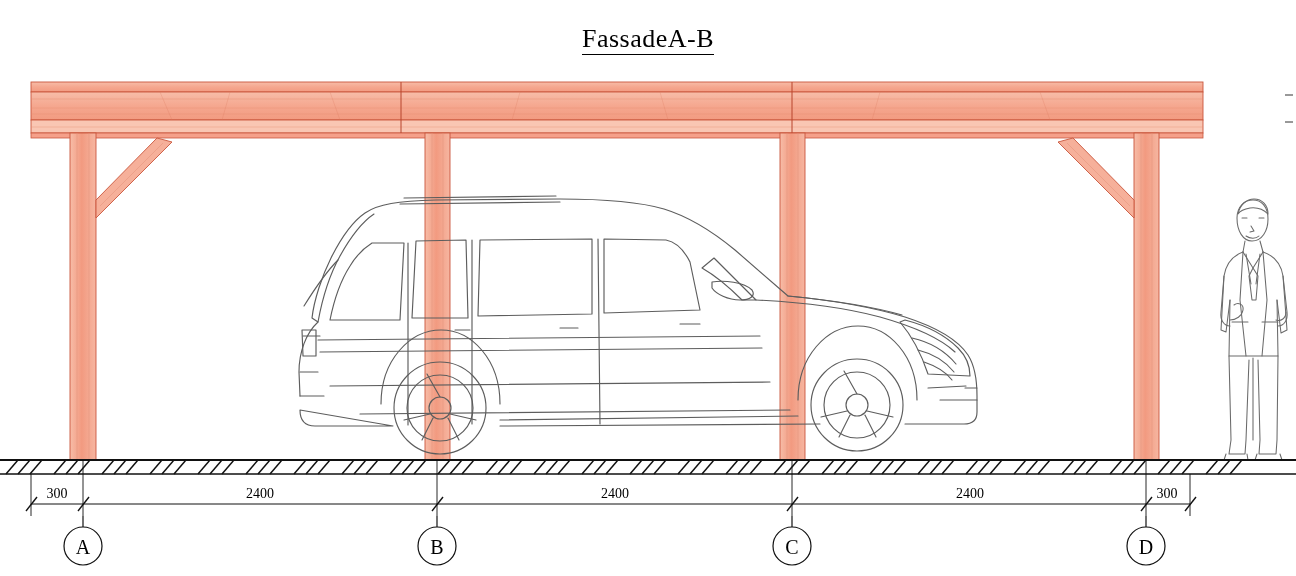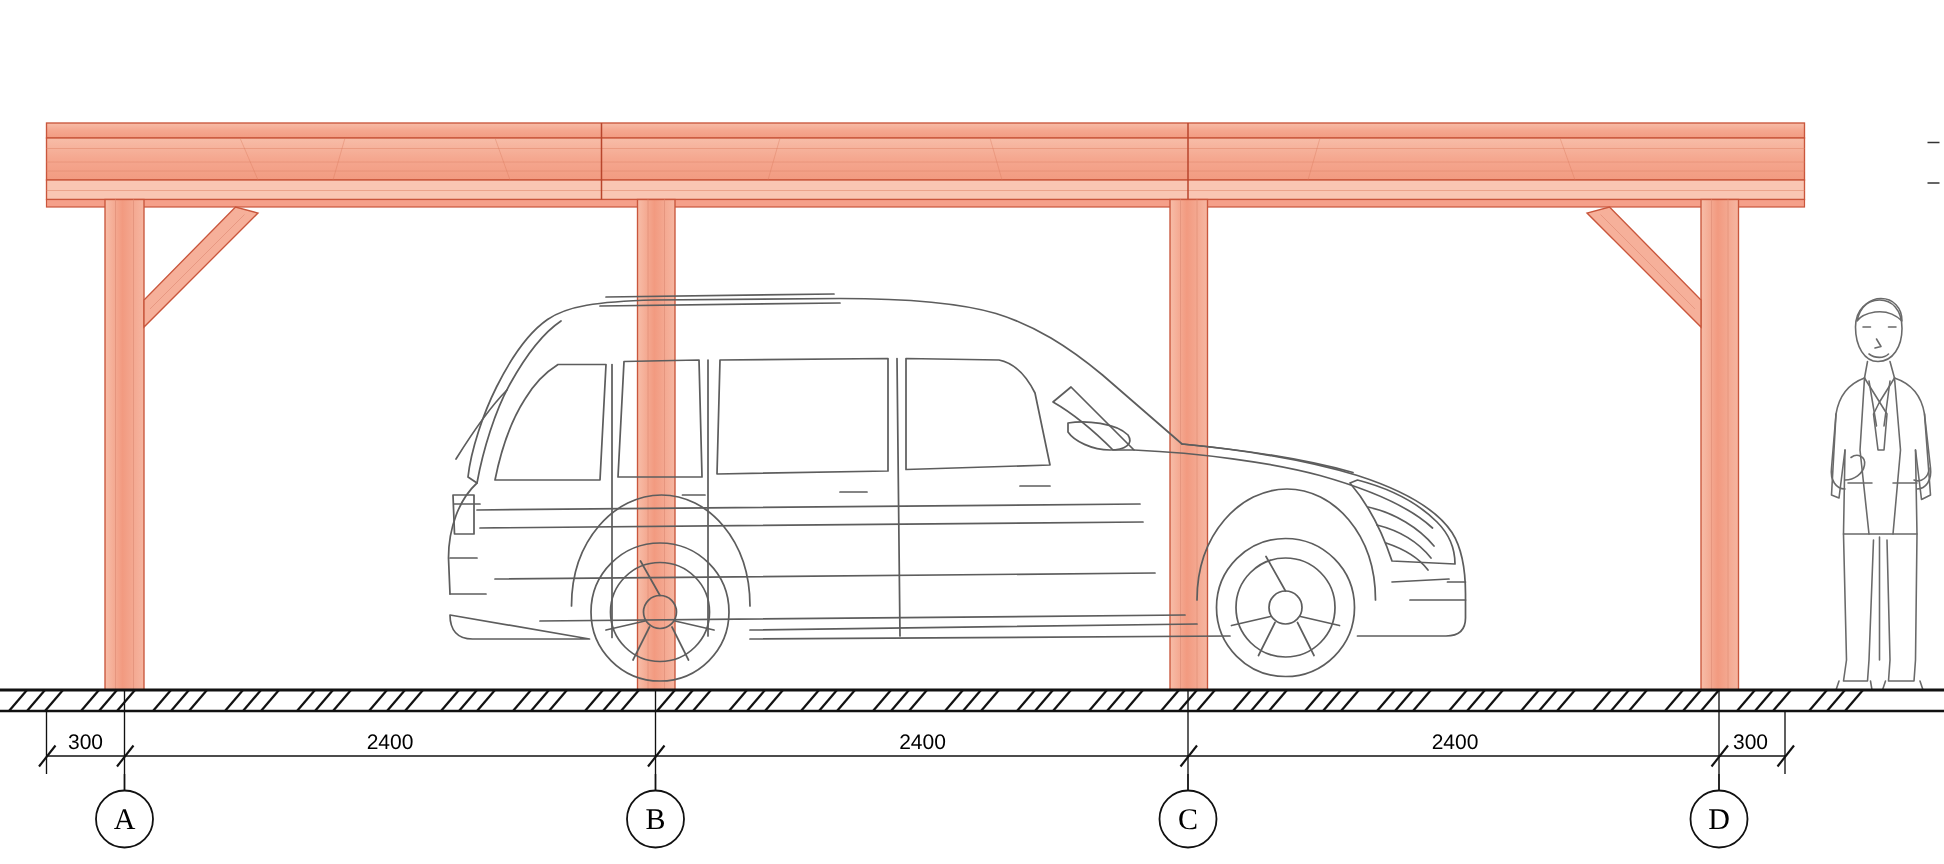--- a/index.html
+++ b/index.html
@@ -32,38 +32,39 @@
     letter-spacing: 0.5px;
   }
   .title span {
     border-bottom: 1.5px solid #000;
     padding-bottom: 1px;
   }
   svg { position: absolute; left: 0; top: 0; }
   .dimlabel {
     position: absolute;
     font-size: 14px;
-    font-family: Liberation Sans, sans-serif;
+    font-family: Liberation Serif, serif;
     color: #000;
     transform: translateX(-50%);
     white-space: nowrap;
   }
   .gridlabel {
     position: absolute;
     font-size: 20px;
     font-family: "Liberation Serif", serif;
     color: #000;
     transform: translate(-50%, -50%);
   }
 </style>
 </head>
 <body>
 
 <div id="stage">
 
+  <div class="title"><span>FassadeA-B</span></div>
 
   <svg width="1296" height="576" viewBox="0 0 1296 576">
     <defs>
       <linearGradient id="beamGrad" x1="0" y1="0" x2="0" y2="1">
         <stop offset="0%" stop-color="#f7bda8"></stop>
         <stop offset="50%" stop-color="#f5a78f"></stop>
         <stop offset="100%" stop-color="#f29b81"></stop>
       </linearGradient>
       <linearGradient id="postGrad" x1="0" y1="0" x2="1" y2="0">
         <stop offset="0%" stop-color="#f7bda8"></stop>

